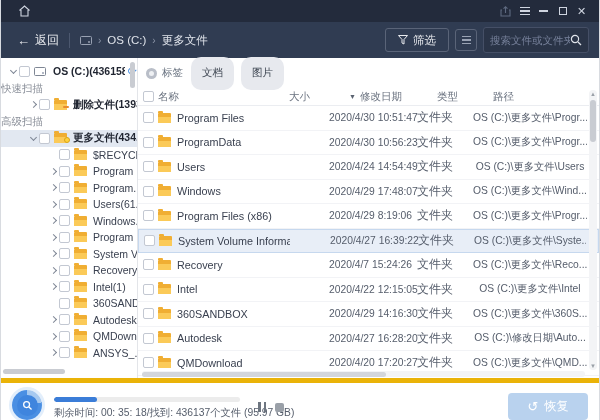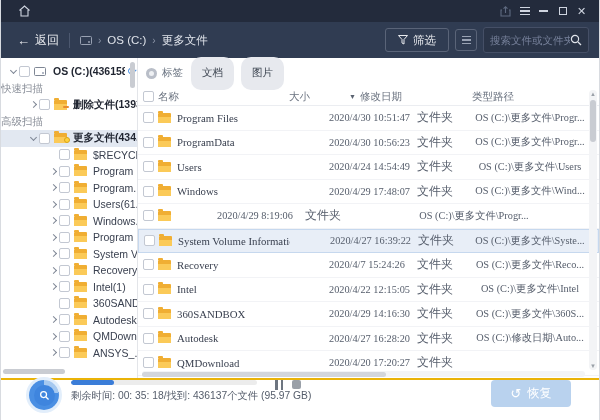--- a/index.html
+++ b/index.html
@@ -69,42 +69,42 @@
   .tag-ic::after { content:""; position:absolute; left:3px; top:3px; width:5px; height:5px; background:#eef0f3; border-radius:50%; }
   .tagwrap span { color:#66707e; font-size:10.5px; }
   .pill { height:33px; border-radius:10px; background:#e7e9ee; color:#3c4450; font-size:10.5px; display:flex; align-items:center; padding:0 11px; margin-right:7px; cursor:pointer; }
 
   .thead { height:18px; display:flex; align-items:center; color:#6b7380; font-size:10.5px; border-bottom:1px solid #ebedf1; flex:none; padding-right:12px; }
   .thead .h-check { width:20px; padding-left:5px; flex:none; display:flex; }
   .thead .h-name { width:131px; flex:none; cursor:pointer; }
   .thead .h-size { width:60px; flex:none; cursor:pointer; }
   .thead .h-date { width:88px; flex:none; display:flex; align-items:center; gap:4px; cursor:pointer; }
   .sortarr { font-size:7px; color:#5a6270; }
-  .thead .h-type { width:56px; flex:none; cursor:pointer;text-align:right; }
+  .thead .h-type { width:56px; flex:none; cursor:pointer; }
   .thead .h-path { flex:1; cursor:pointer; }
 
-  .tbody { flex:1; min-height:0; overflow:hidden;font-family:Liberation Serif, serif; }
+  .tbody { flex:1; min-height:0; overflow:hidden; }
   .frow { height:24.5px; display:flex; align-items:center; border-bottom:1px solid #f2f3f6; padding-right:12px; cursor:pointer; }
   .frow.selected { background:#e8eef7; border:1px solid #c6d8ee; }
   .frow .c-check { width:20px; padding-left:5px; flex:none; display:flex; }
   .frow .c-icon { width:19px; flex:none; display:flex; }
   .frow .c-name { width:112px; flex:none; color:#3a4150; font-size:10.8px; white-space:nowrap; overflow:hidden; }
   .frow .c-size { width:40px; flex:none; }
   .frow .c-date { width:88px; flex:none; color:#555d6b; font-size:10.3px; white-space:nowrap; }
   .frow .c-type { width:56px; flex:none; color:#555d6b; font-size:12px; }
   .frow .c-path { flex:1; color:#555d6b; font-size:10.3px; white-space:nowrap; overflow:hidden;text-align:center; }
 
   .vscroll-main { position:absolute; right:2px; top:32px; bottom:8px; width:8px; background:#f3f4f6; border-radius:4px; }
   .vscroll-main .thumb { position:absolute; top:10px; left:1px; width:6px; height:42px; background:#c9ccd2; border-radius:3px; }
   .vscroll-main .sarr { position:absolute; left:1px; font-size:6px; color:#9aa0a8; }
   .hscroll-main { position:absolute; left:4px; right:14px; bottom:1px; height:6px; background:#f3f4f6; border-radius:3px; }
   .hscroll-main .thumb { position:absolute; left:0; top:0.5px; width:55%; height:5px; background:#d3d6db; border-radius:3px; }
 
   
-  .statusbar { height:42px; flex:none; background:#fff; border-top:2px solid #eab308; display:flex; align-items:flex-start; padding:0 28px; }
+  .statusbar { height:42px; flex:none; background:#fff; border-top:5px solid #eab308; display:flex; align-items:flex-end; padding:0 11px; }
   .scan-ring { width:30px; height:30px; border-radius:50%; background:conic-gradient(#a6c9f0 0deg 80deg,#4a8fe3 80deg 360deg); display:flex; align-items:center; justify-content:center; box-shadow:0 0 0 3px #e2eefb; margin-right:12px; flex:none; }
   .scan-core { width:21px; height:21px; border-radius:50%; background:#3f85de; display:flex; align-items:center; justify-content:center; }
   .prog-area { width:186px; margin-right:14px; }
   .prog-track { height:5px; background:#ececec; border-radius:3px; overflow:hidden; }
   .prog-fill { height:100%; background:#3b7dd8; border-radius:3px; }
   .status-text { margin-top:4px; font-size:10.3px; color:#555d6b; white-space:nowrap; }
   .pause-btn { display:flex; gap:3px; margin:0 9px 8px 4px; cursor:pointer; }
   .pause-btn i { width:2.5px; height:10px; background:#6d7580; }
   .stop-btn { width:9px; height:9px; background:#9aa0a8; border-radius:2px; margin-bottom:8px; cursor:pointer; }
   .statusbar .spacer { flex:1; }
@@ -427,20 +427,21 @@
             <span class="c-type">文件夹</span>
             <span class="c-path">OS (C:)\更多文件\Wind...</span>
           </div>
           <div class="frow">
             <span class="c-check">
               <span class="cb"></span>
             </span>
             <span class="c-icon">
               <span class="folder"></span>
             </span>
+            <span class="c-name">Program Files (x86)</span>
             <span class="c-size"></span>
             <span class="c-date">2020/4/29 8:19:06</span>
             <span class="c-type">文件夹</span>
             <span class="c-path">OS (C:)\更多文件\Progr...</span>
           </div>
           <div class="frow selected">
             <span class="c-check">
               <span class="cb"></span>
             </span>
             <span class="c-icon">
@@ -508,20 +509,21 @@
             <span class="c-check">
               <span class="cb"></span>
             </span>
             <span class="c-icon">
               <span class="folder"></span>
             </span>
             <span class="c-name">QMDownload</span>
             <span class="c-size"></span>
             <span class="c-date">2020/4/20 17:20:27</span>
             <span class="c-type">文件夹</span>
+            <span class="c-path">OS (C:)\更多文件\QMD...</span>
           </div>
         </div>
 
       <div class="vscroll-main">
         <span class="sarr" style="top:1px;">▲</span>
         <span class="thumb"></span>
         <span class="sarr" style="bottom:1px;">▼</span>
       </div>
       <div class="hscroll-main">
           <span class="thumb"></span>

